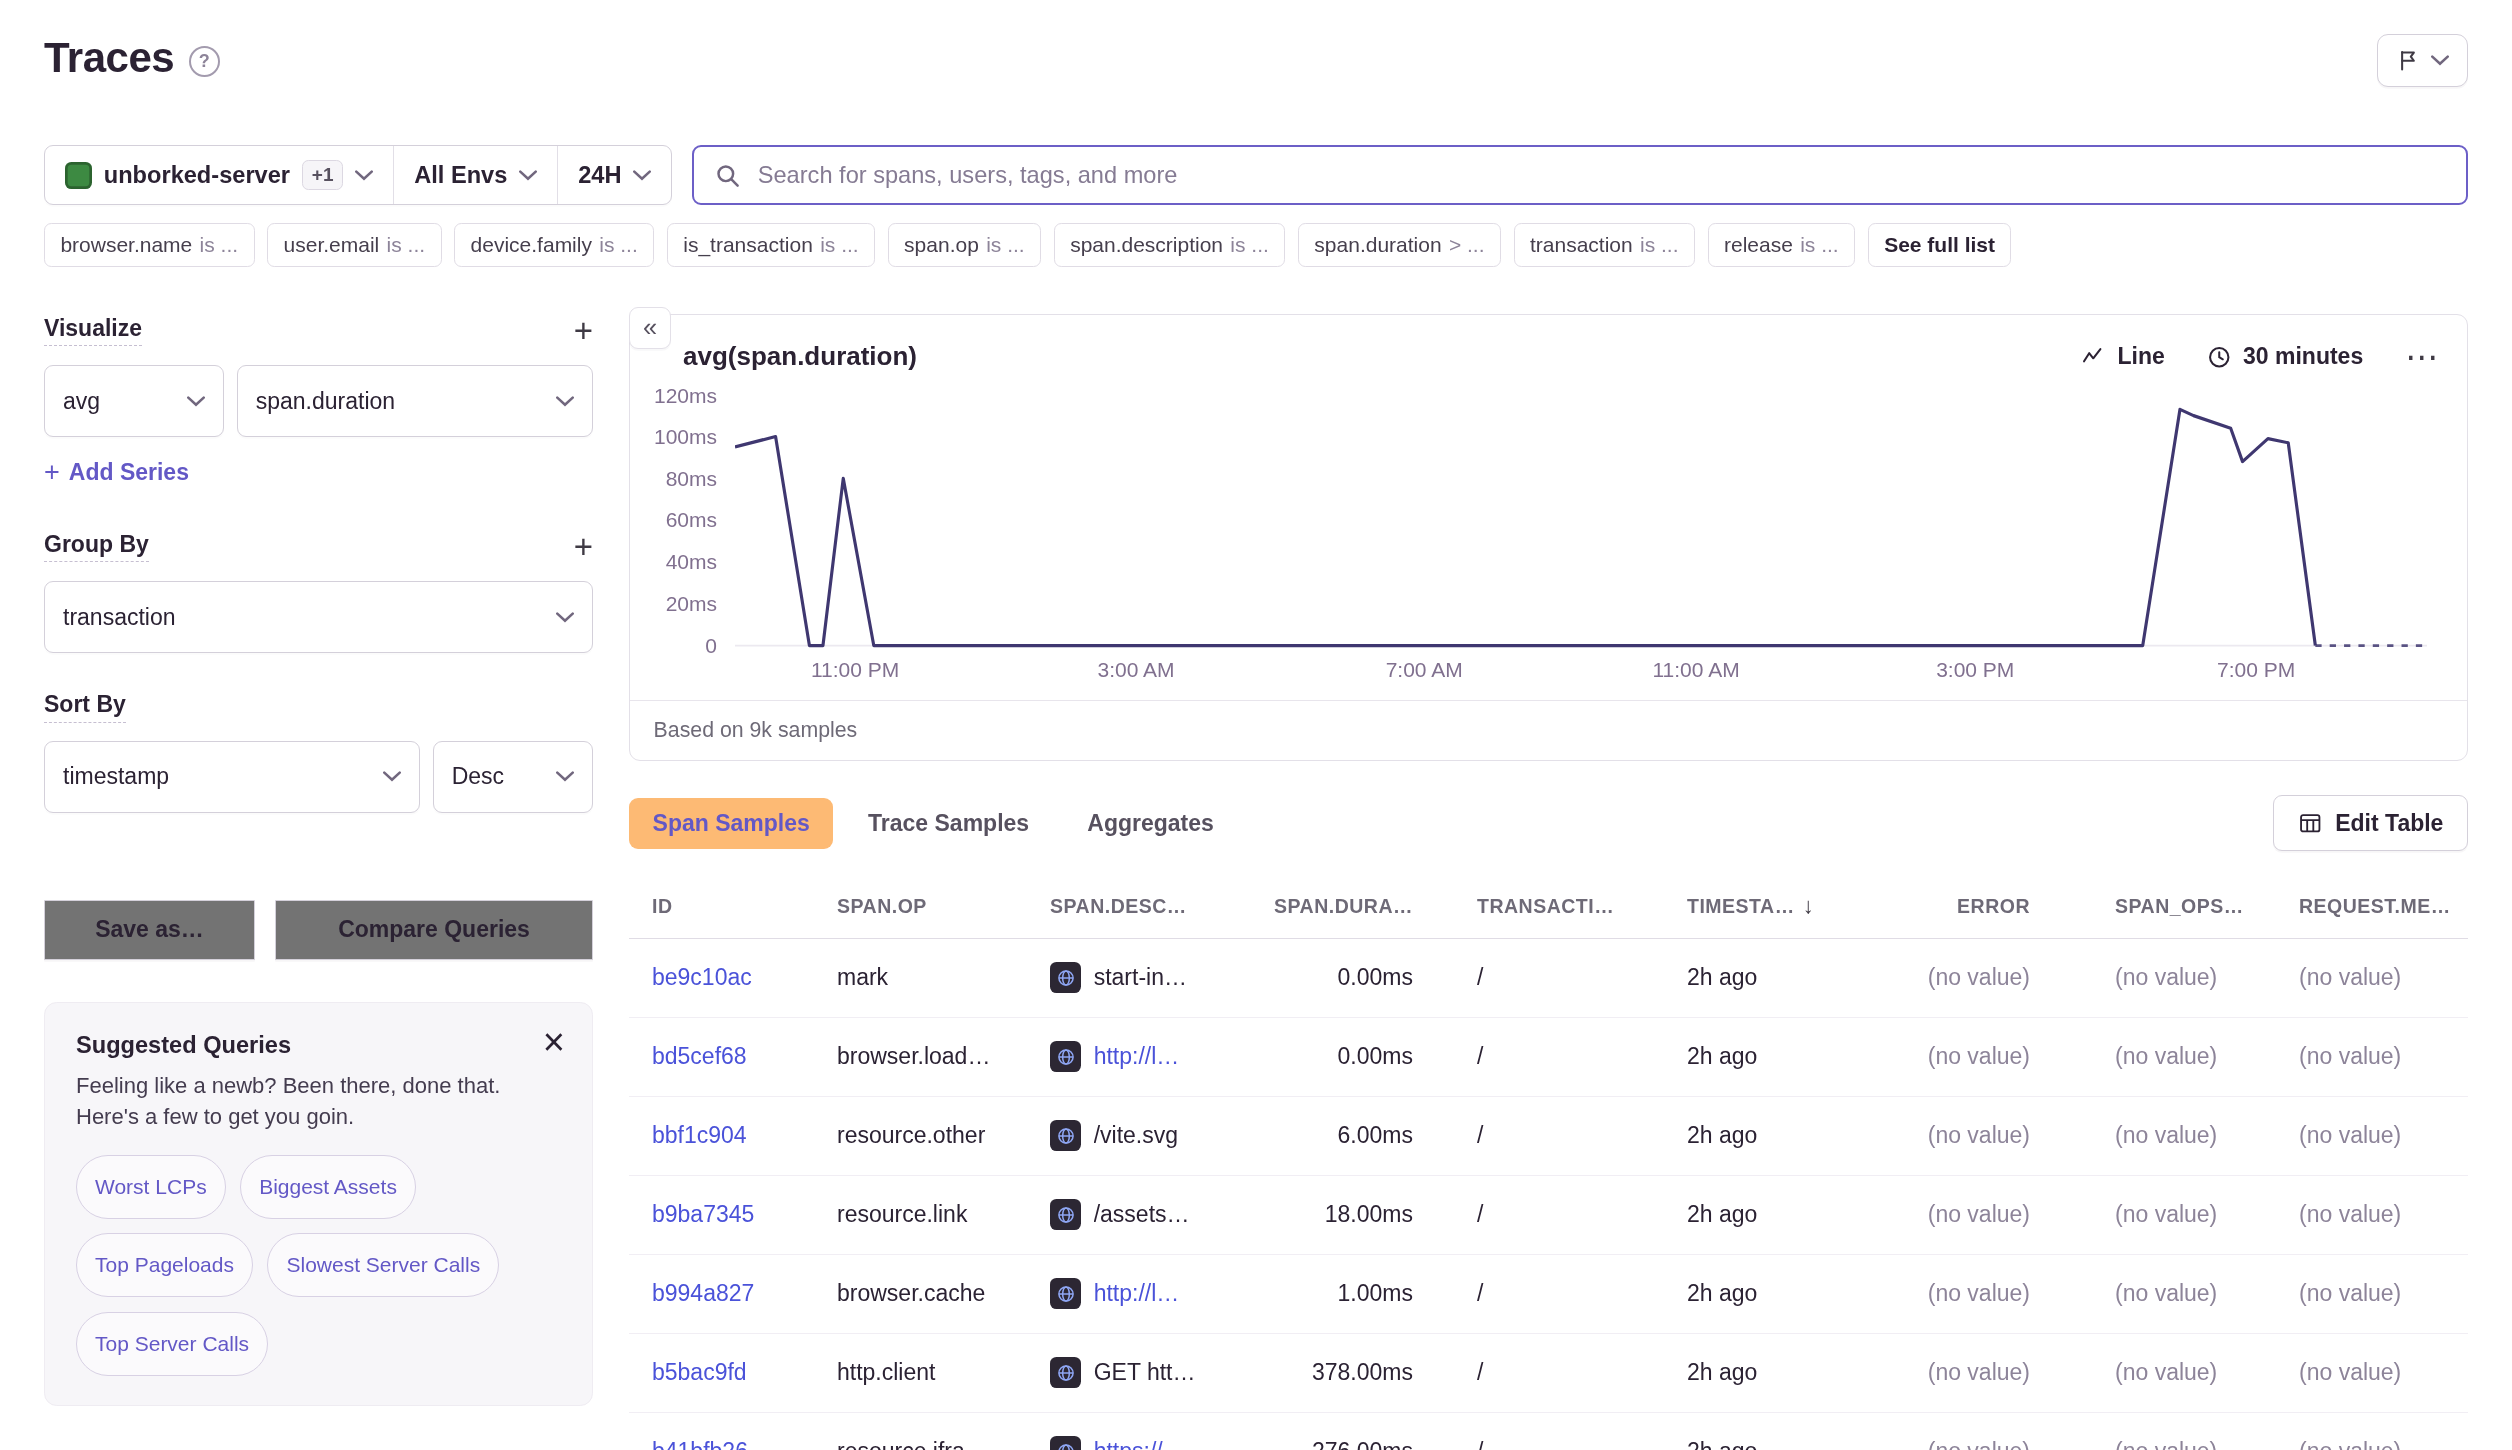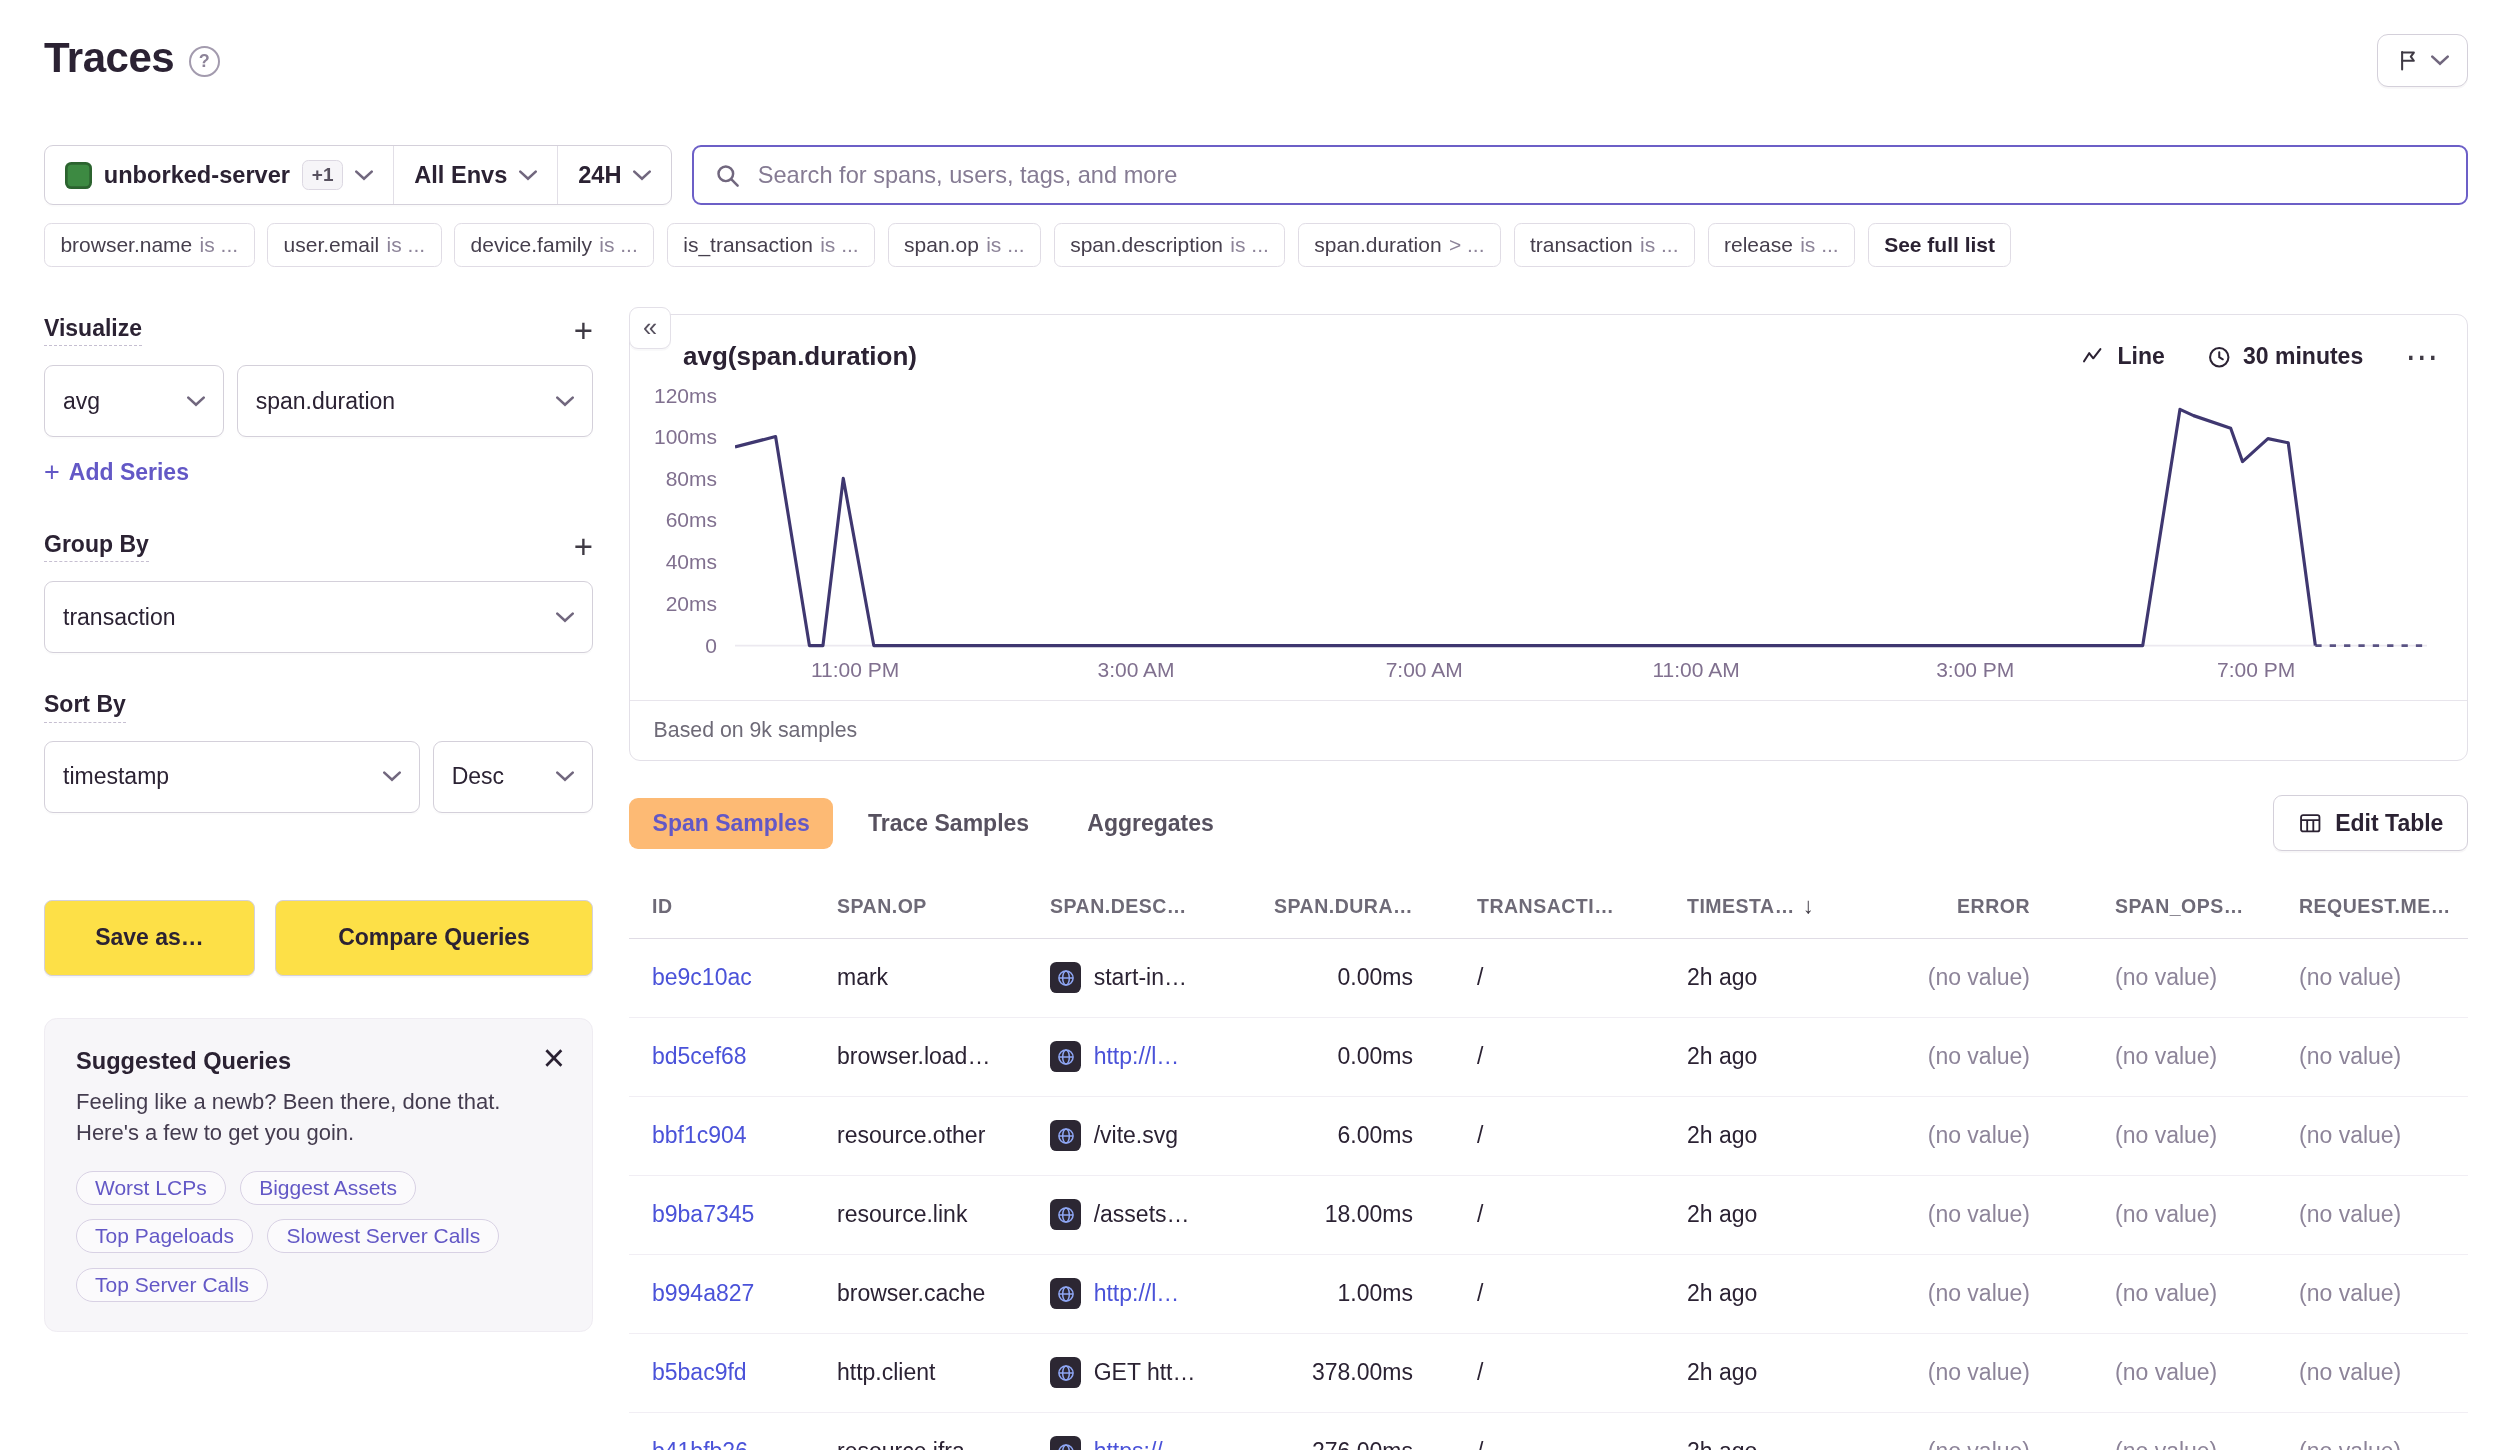--- a/index.html
+++ b/index.html
@@ -50,31 +50,31 @@
         box-shadow:0 1.8px 0 rgba(43,34,51,.02);min-width:0}
   .select.grow{flex:1}
   .select.w-avg{flex:0 0 180px}
   .select.w-timestamp{flex:0 0 376px}
   .select .val{overflow:hidden;text-overflow:ellipsis}
   .add-series{margin-top:20px;display:flex;align-items:center;gap:9px;color:#6358c6;font-weight:600}
   .add-series .plus{font-size:27px;font-weight:500}
   .mt-groupby{margin-top:42px}
   .mt-sortby{margin-top:38px}
   .btn-row{display:flex;gap:20px;margin-top:87px}
-  .btn{height:76px;border:1.4px solid #d4d0da;border-radius:8px;background:#fde047;font-weight:600;display:flex;
+  .btn{height:60px;border:1.4px solid #d4d0da;border-radius:1px;background:#737373;font-weight:600;display:flex;
         align-items:center;justify-content:center;box-shadow:0 1.8px 0 rgba(43,34,51,.04);color:#2b2233}
   .btn.save{flex:0 0 211px}
   .btn.grow{flex:1}
 
   .suggested{margin-top:42px;background:#f7f6f9;border:0.9px solid #efecf2;border-radius:12.7px;padding:29px 31px;position:relative}
   .sg-title{font-size:23.6px;font-weight:700}
   .sg-close{position:absolute;top:20px;right:27px;font-size:38px;line-height:1;color:#2b2233}
   .sg-body{margin:12.7px 0 0;font-size:22px;line-height:1.4;color:#443c4f}
   .sg-chips{margin-top:22px;display:flex;flex-wrap:wrap;gap:14.5px}
-  .sg-chip{padding:4px 18px;border-radius:907px;background:#fbfafc;border:1.4px solid #d8d1e4;color:#6358c6;font-size:21px;font-weight:500}
+  .sg-chip{padding:19px 18px;border-radius:907px;background:#fbfafc;border:1.4px solid #d8d1e4;color:#6358c6;font-size:21px;font-weight:500}
 
   .main{flex:1;min-width:0;position:relative}
   .collapse-btn{position:absolute;left:0;top:-7.3px;width:42px;height:42px;border:1.4px solid #e3e0e8;border-radius:9px;
         background:#fff;display:flex;align-items:center;justify-content:center;font-size:25.4px;color:#57515f;z-index:3;
         box-shadow:0 1.8px 0 rgba(43,34,51,.03)}
   .chart-panel{border:1.4px solid #e3e0e8;border-radius:11px;background:#fff}
   .chart-head{display:flex;justify-content:space-between;align-items:center;padding:25.4px 27px 0 53px}
   .chart-title{margin:0;font-size:26px;font-weight:700}
   .chart-controls{display:flex;align-items:center;gap:42px;color:#3f3a44}
   .chart-ctl{display:flex;align-items:center;gap:11.8px;font-weight:600;font-size:23px;color:#2b2233}

